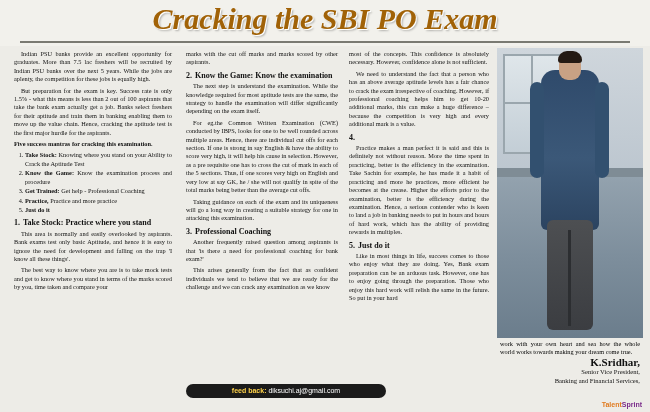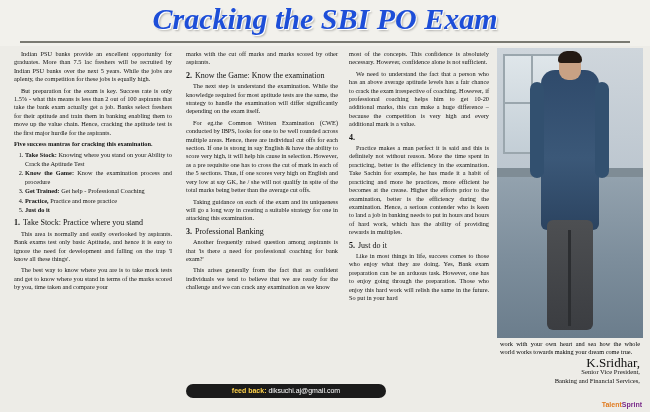--- a/index.html
+++ b/index.html
@@ -32,21 +32,21 @@
   }
   .title-text {
     position: absolute;
     left: 0; top: 2px;
     width: 650px;
     text-align: center;
     font-family: "Liberation Serif", serif;
     font-weight: bold;
     font-style: italic;
     font-size: 30px;
-    color: #1d4ed8;
+    color: #a16207;
     letter-spacing: 0px;
     text-shadow: 1px 1px 0 #ffffff, 2px 2px 2px rgba(0,0,0,0.25);
   }
   .title-underline {
     position: absolute;
     left: 20px;
     top: 41px;
     width: 610px;
     height: 2px;
     background: #7a7a72;
@@ -87,21 +87,21 @@
     gap: 3px;
     align-items: flex-start;
     margin: 4px 0 2px 0;
   }
   .numhead .num {
     font-weight: bold;
     font-size: 8px;
     line-height: 9.4px;
   }
   .numhead .htxt {
-    font-weight: normal;
+    font-weight: bold;
     font-size: 8px;
     line-height: 9.4px;
   }
   .b { font-weight: bold; }
 
   
   .photo {
     position: absolute;
     left: 497px;
     top: 48px;
@@ -170,22 +170,22 @@
     position: absolute;
     left: 500px;
     top: 358px;
     width: 140px;
     text-align: right;
     font-size: 6.6px;
     line-height: 9px;
     color: #111;
   }
   .credit .name {
-    font-weight: normal;
-    font-size: 13px;
+    font-weight: bold;
+    font-size: 11px;
   }
 
   .col4-text {
     position: absolute;
     left: 500px;
     top: 340px;
     width: 140px;
     font-size: 6.3px;
     line-height: 8.4px;
     text-align: justify;
@@ -254,21 +254,21 @@
     <p class="noind">marks with the cut off marks and marks scored by other aspirants.</p>
     <div class="numhead">
       <span class="num">2.</span>
       <span class="htxt">Know the Game: Know the examination</span>
     </div>
     <p>The next step is understand the examination. While the knowledge required for most aptitude tests are the same, the strategy to handle the examination will differ significantly depending on the exam itself.</p>
     <p>For eg.the Common Written Examination (CWE) conducted by IBPS, looks for one to be well rounded across multiple areas. Hence, there are individual cut offs for each section. If one is strong in say English &amp; have the ability to score very high, it will help his cause in selection. However, as a pre requisite one has to cross the cut of mark in each of the 5 sections. Thus, if one scores very high on English and very low at say GK, he / she will not qualify in spite of the total marks being better than the average cut offs.</p>
     <p>Taking guidance on each of the exam and its uniqueness will go a long way in creating a suitable strategy for one in attacking this examination.</p>
     <div class="numhead">
       <span class="num">3.</span>
-      <span class="htxt">Professional Banking</span>
+      <span class="htxt">Professional Coaching</span>
     </div>
     <p>Another frequently raised question among aspirants is that 'is there a need for professional coaching for bank exam?'</p>
     <p>This arises generally from the fact that as confident individuals we tend to believe that we are ready for the challenge and we can crack any examination as we know</p>
   </div>
 
   <div class="col col-3">
     <p class="noind">most of the concepts. This confidence is absolutely necessary. However, confidence alone is not sufficient.</p>
     <p>We need to understand the fact that a person who has an above average aptitude levels has a fair chance to crack the exam irrespective of coaching. However, if professional coaching helps him to get 10-20 additional marks, this can make a huge difference – because the competition is very high and every additional mark is a value.</p>
     <div class="numhead">
       <span class="num">4.</span>

